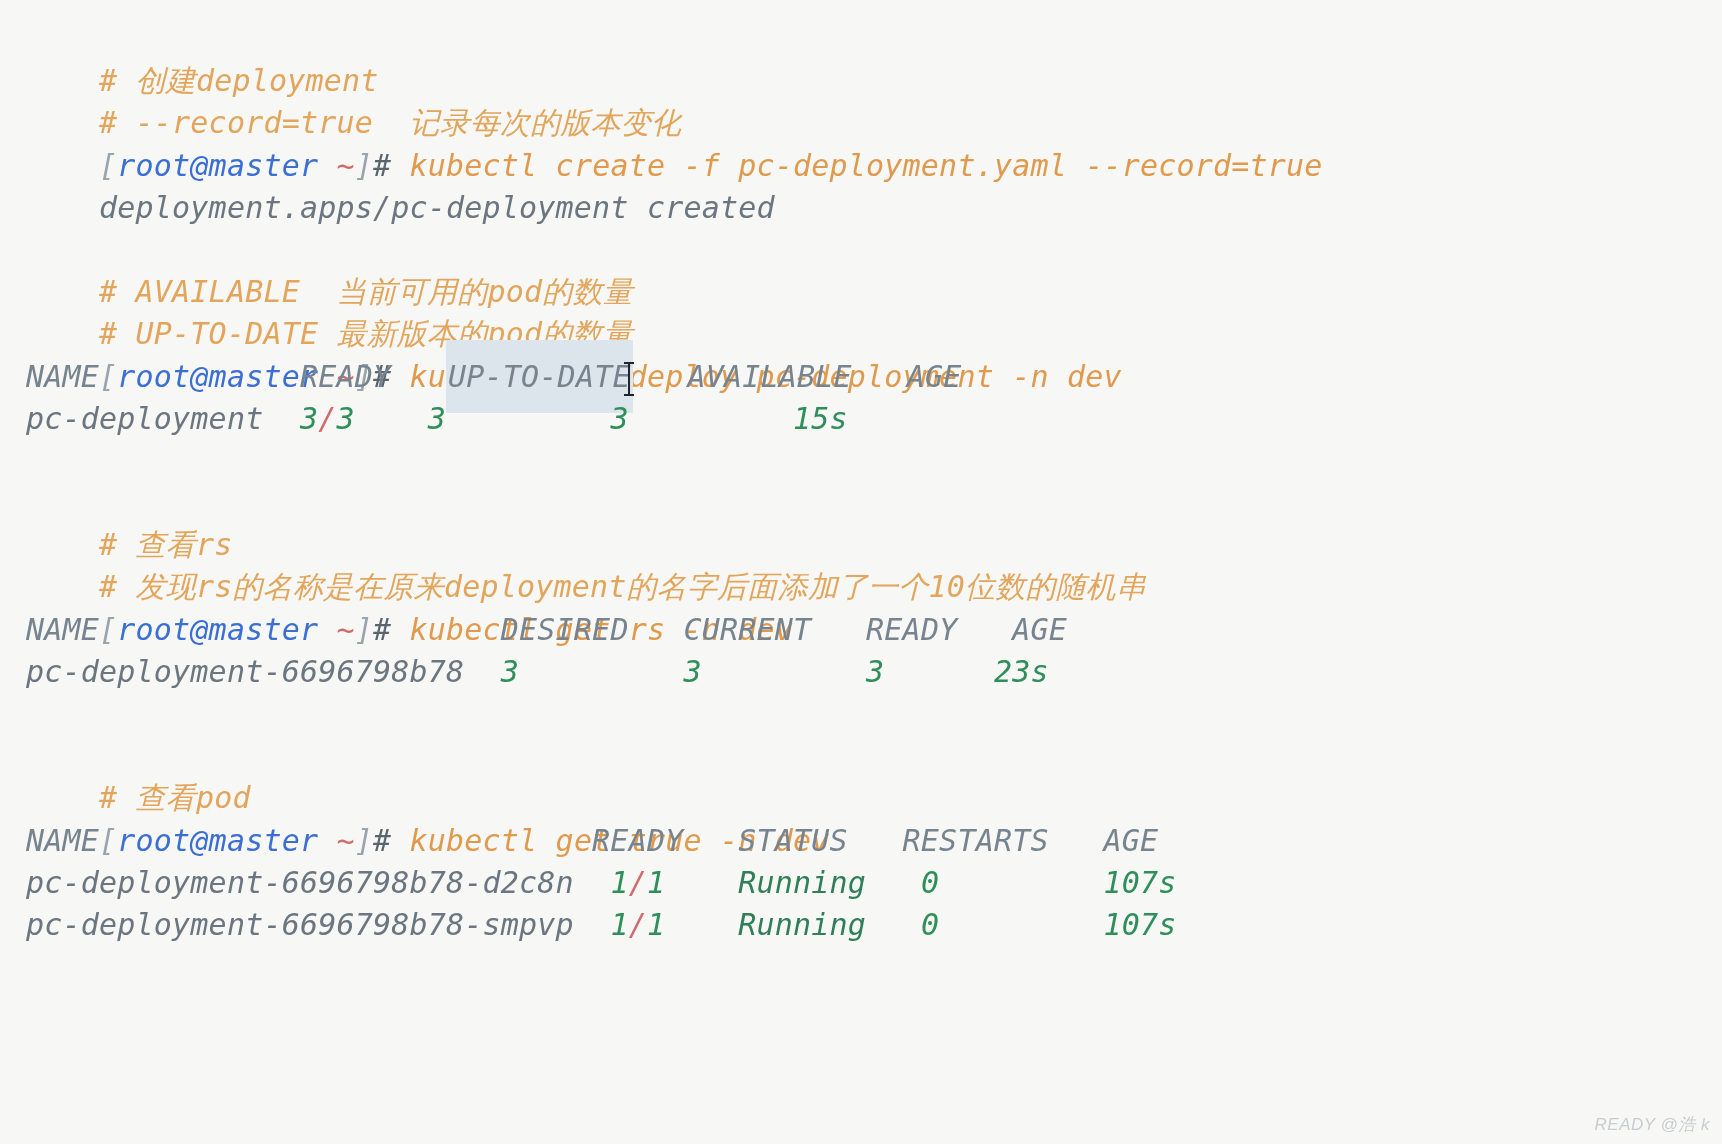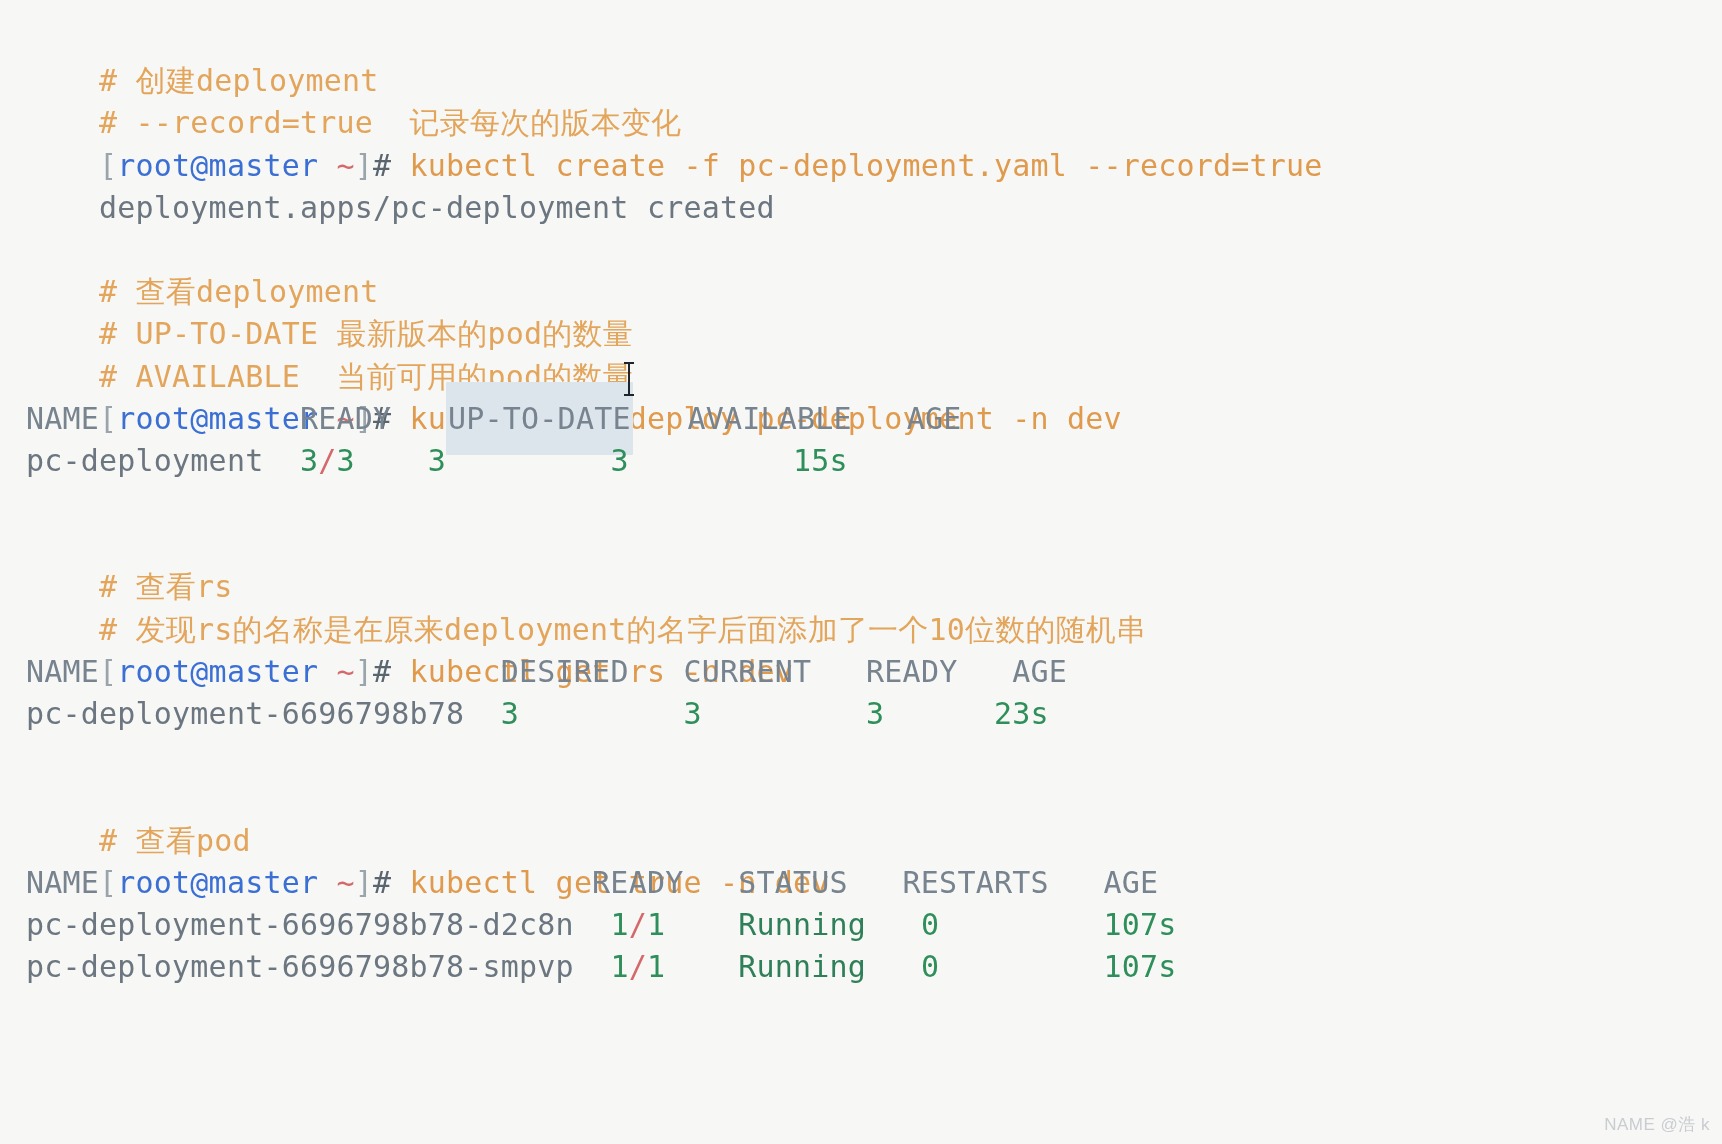--- a/index.html
+++ b/index.html
@@ -15,20 +15,21 @@
     font-family: "DejaVu Sans Mono", "Liberation Mono", monospace;
   }
 
   #terminal {
     position: relative;
     width: 1722px;
     height: 1144px;
     background: #f7f8f5;
     box-sizing: border-box;
     padding: 18px 0 0 26px;
+    font-style: italic;
   }
 
   .line {
     height: 42.2px;
     line-height: 42.2px;
     font-size: 30px;
     letter-spacing: 0.2px;
     white-space: pre;
     color: #5a6570;
   }
@@ -97,27 +98,24 @@
   <div class="line">
     <span class="prompt-brk">[</span><span class="prompt-user">root@master</span><span class="prompt-tilde"> ~</span><span class="prompt-brk">]</span><span class="prompt-hash"># </span><span class="cmd">kubectl create -f pc-deployment.yaml --record=true</span>
   </div>
   <div class="line">
     <span class="out">deployment.apps/pc-deployment created</span>
   </div>
 
   <div class="line blank">&nbsp;</div>
 
   <div class="line">
-    <span class="comment"># 查看deployment</span>
+    <span class="comment"># AVAILABLE  当前可用的pod的数量</span>
   </div>
   <div class="line">
     <span class="comment"># UP-TO-DATE 最新版本的pod的数量</span>
-  </div>
-  <div class="line">
-    <span class="comment"># AVAILABLE  当前可用的pod的数量</span>
   </div>
   <div class="line">
     <span class="prompt-brk">[</span><span class="prompt-user">root@master</span><span class="prompt-tilde"> ~</span><span class="prompt-brk">]</span><span class="prompt-hash"># </span><span class="cmd">kubectl get deploy pc-deployment -n dev</span>
   </div>
   <div class="line"><span class="hdr">NAME</span><span class="hdr">           </span><span class="hdr">READY</span><span class="hdr">   </span><span class="hdr hl">UP-TO-DATE</span><span class="hdr">   </span><span class="hdr">AVAILABLE</span><span class="hdr">   </span><span class="hdr">AGE</span></div>
   <div class="line"><span class="out">pc-deployment</span><span>  </span><span class="num"><span class="num">3</span><span class="out-slash">/</span><span class="num">3</span></span><span>    </span><span class="num">3</span><span>         </span><span class="num">3</span><span>         </span><span class="num">15s</span></div>
 
   <div class="line blank">&nbsp;</div>
 
   <div class="line">
@@ -142,14 +140,14 @@
   </div>
   <div class="line"><span class="hdr">NAME</span><span class="hdr">                           </span><span class="hdr">READY</span><span class="hdr">   </span><span class="hdr">STATUS</span><span class="hdr">   </span><span class="hdr">RESTARTS</span><span class="hdr">   </span><span class="hdr">AGE</span></div>
 
   <div class="line"><span class="out">pc-deployment-6696798b78-d2c8n</span><span>  </span><span><span class="num">1</span><span class="out-slash">/</span><span class="num">1</span></span><span>    </span><span class="running">Running</span><span>   </span><span class="num">0</span><span>         </span><span class="num">107s</span></div>
 
   <div class="line"><span class="out">pc-deployment-6696798b78-smpvp</span><span>  </span><span><span class="num">1</span><span class="out-slash">/</span><span class="num">1</span></span><span>    </span><span class="running">Running</span><span>   </span><span class="num">0</span><span>         </span><span class="num">107s</span></div>
 
 
   <div id="text-caret"></div>
 
-  <div id="watermark">NAME @浩 k</div>
+  <div id="watermark">READY @浩 k</div>
 </div>
 
 </body></html>

